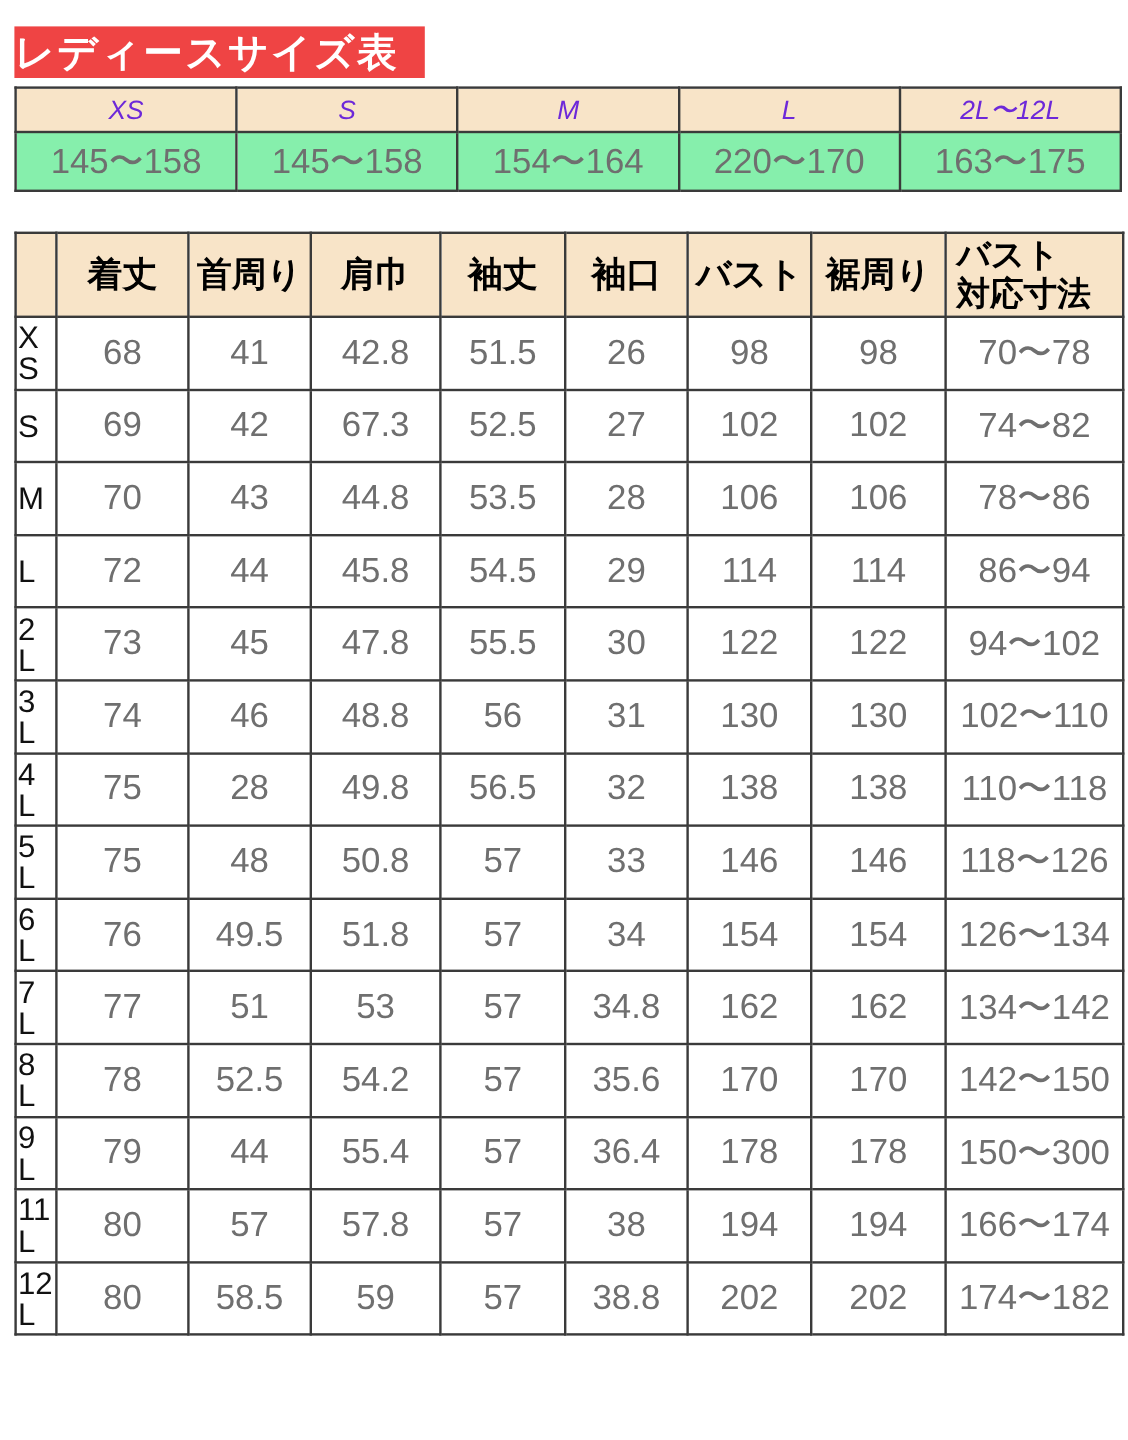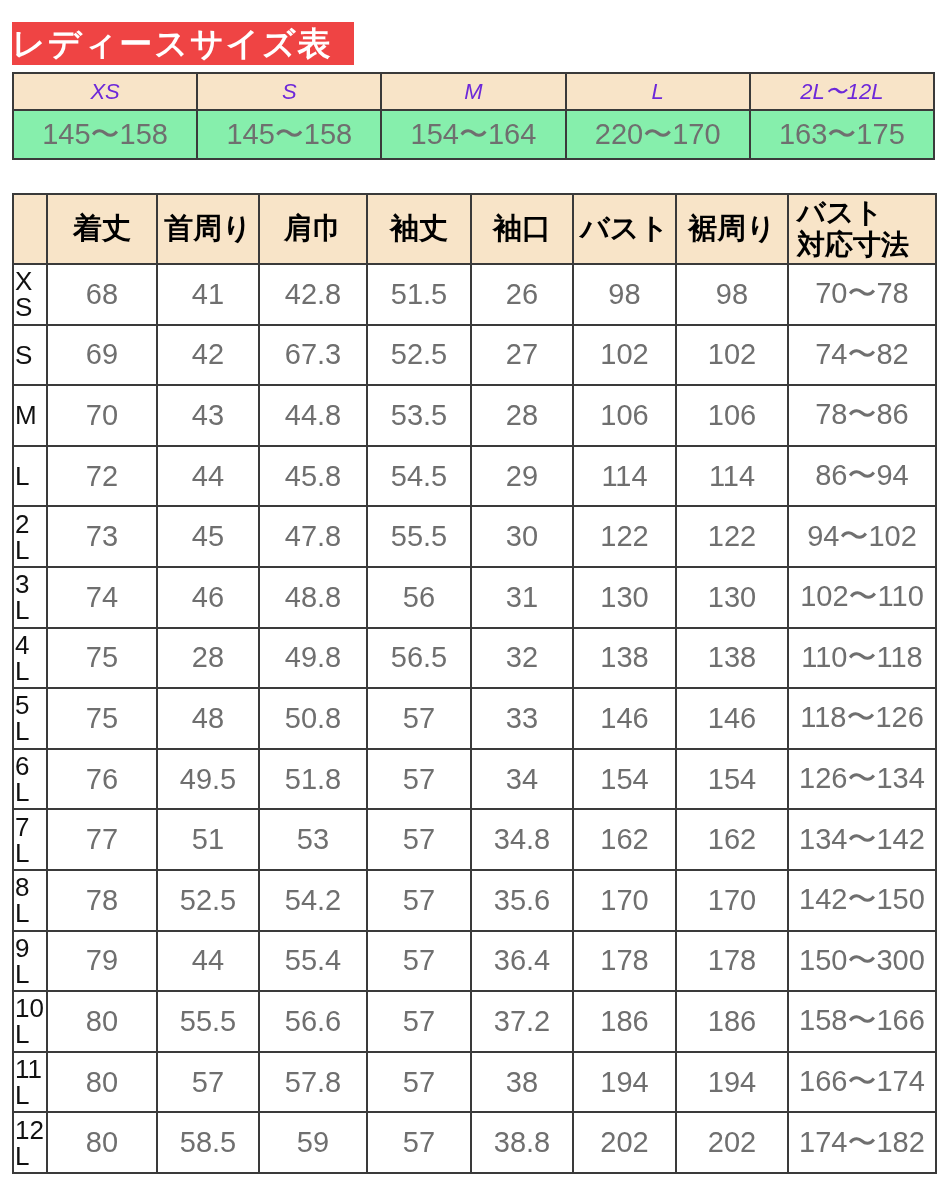--- a/index.html
+++ b/index.html
@@ -293,32 +293,20 @@
           <td>79</td>
           <td>44</td>
           <td>55.4</td>
           <td>57</td>
           <td>36.4</td>
           <td>178</td>
           <td>178</td>
           <td>150〜300</td>
         </tr>
         <tr>
-          <th class="row-label">10
-L</th>
-          <td>80</td>
-          <td>55.5</td>
-          <td>56.6</td>
-          <td>57</td>
-          <td>37.2</td>
-          <td>186</td>
-          <td>186</td>
-          <td>158〜166</td>
-        </tr>
-        <tr>
           <th class="row-label">11
 L</th>
           <td>80</td>
           <td>57</td>
           <td>57.8</td>
           <td>57</td>
           <td>38</td>
           <td>194</td>
           <td>194</td>
           <td>166〜174</td>

